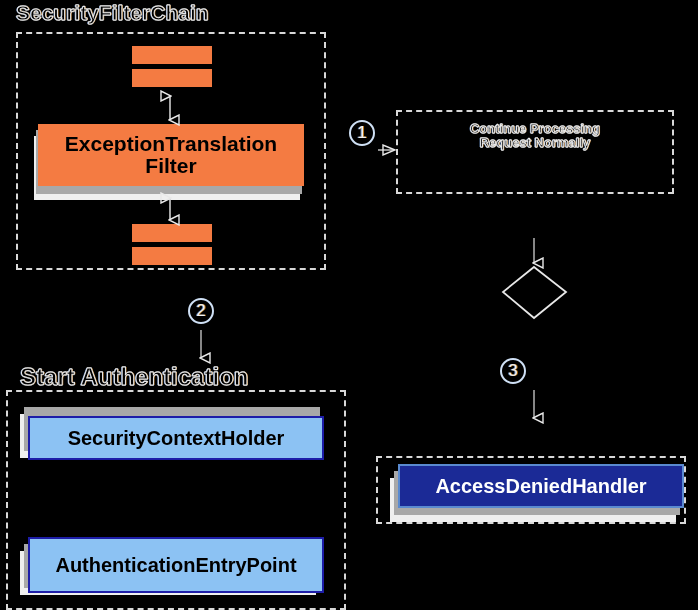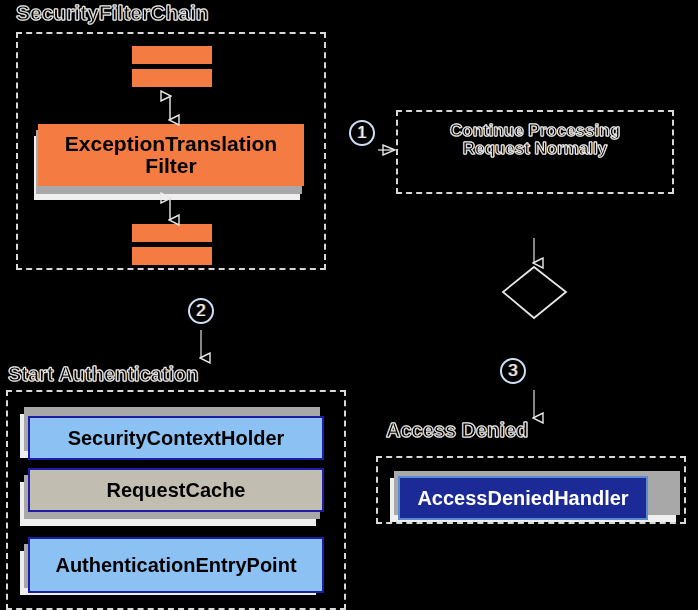--- a/index.html
+++ b/index.html
@@ -88,58 +88,52 @@
     <div class="sh2" style="width:266px;height:64px;transform:translate(-4px,12px);"></div>
     <div class="sh1" style="width:266px;height:64px;transform:translate(-2px,6px);"></div>
     <div class="node orange" style="left:0;top:0;width:266px;height:62px;font-size:21px;white-space:pre-line;">ExceptionTranslation
 Filter</div>
   </div>
 
   <div class="bar" style="left:132px;top:224px;width:80px;height:18px;"></div>
   <div class="bar" style="left:132px;top:247px;width:80px;height:18px;"></div>
 
   <div class="group-box" style="left:396px;top:110px;width:278px;height:84px;"></div>
-  <div class="outline-label center" style="left:396px;top:122px;width:278px;font-size:17px;white-space:pre-line;">Continue Processing
+  <div class="outline-label center" style="left:396px;top:122px;width:278px;font-size:13px;white-space:pre-line;">Continue Processing
 Request Normally</div>
 
   <div class="step-num" style="left:349px;top:120px;">1</div>
 
 
-  <div class="outline-label" style="left:8px;top:364px;font-size:20px;">Start Authentication</div>
+  <div class="outline-label" style="left:20px;top:364px;font-size:24px;">Start Authentication</div>
 
   <div class="group-box" style="left:6px;top:390px;width:340px;height:220px;"></div>
 
   <div class="stack" style="left:28px;top:400px;width:300px;height:48px;">
     <div class="sh2" style="width:296px;height:44px;transform:translate(-8px,14px);"></div>
     <div class="sh1" style="width:296px;height:44px;transform:translate(-4px,7px);"></div>
     <div class="node blue" style="left:0;top:16px;width:296px;height:44px;font-size:20px;">SecurityContextHolder</div>
   </div>
 
-  <div class="stack" style="left:28px;top:468px;width:300px;height:48px;">
-    <div class="sh2" style="width:296px;height:44px;transform:translate(-8px,14px);"></div>
-    <div class="sh1" style="width:296px;height:44px;transform:translate(-4px,7px);"></div>
-    <div class="node tan" style="left:0;top:0;width:296px;height:44px;font-size:20px;">RequestCache</div>
-  </div>
 
   <div class="stack" style="left:28px;top:537px;width:300px;height:48px;">
     <div class="sh2" style="width:296px;height:44px;transform:translate(-8px,14px);"></div>
     <div class="sh1" style="width:296px;height:44px;transform:translate(-4px,7px);"></div>
     <div class="node blue" style="left:0;top:0;width:296px;height:56px;font-size:20px;">AuthenticationEntryPoint</div>
   </div>
 
   <div class="step-num" style="left:188px;top:298px;">2</div>
 
-  <div class="outline-label" style="left:386px;top:420px;font-size:20px;">Access Denied</div>
 
   <div class="group-box" style="left:376px;top:456px;width:310px;height:68px;"></div>
 
   <div class="stack" style="left:398px;top:464px;width:290px;height:48px;">
     <div class="sh2" style="width:286px;height:44px;transform:translate(-8px,14px);"></div>
     <div class="sh1" style="width:286px;height:44px;transform:translate(-4px,7px);"></div>
-    <div class="node navy" style="left:0;top:0;width:250px;height:44px;font-size:20px;margin-top:12px;">AccessDeniedHandler</div>
+    <div class="node navy" style="left:0;top:0;width:286px;height:44px;font-size:20px;">AccessDeniedHandler</div>
   </div>
 
   <div class="step-num" style="left:500px;top:358px;">3</div>
 
   <svg class="overlay" viewBox="0 0 698 610">
     <defs>
       <marker id="hollowUp" markerWidth="12" markerHeight="12" refX="6" refY="2" orient="auto" markerUnits="userSpaceOnUse">
         <path d="M6,1 L11,11 L1,11 Z" fill="none" stroke="#e8e8e8" stroke-width="1.4"></path>
       </marker>
       <marker id="hollowDown" markerWidth="12" markerHeight="12" refX="6" refY="10" orient="auto" markerUnits="userSpaceOnUse">

